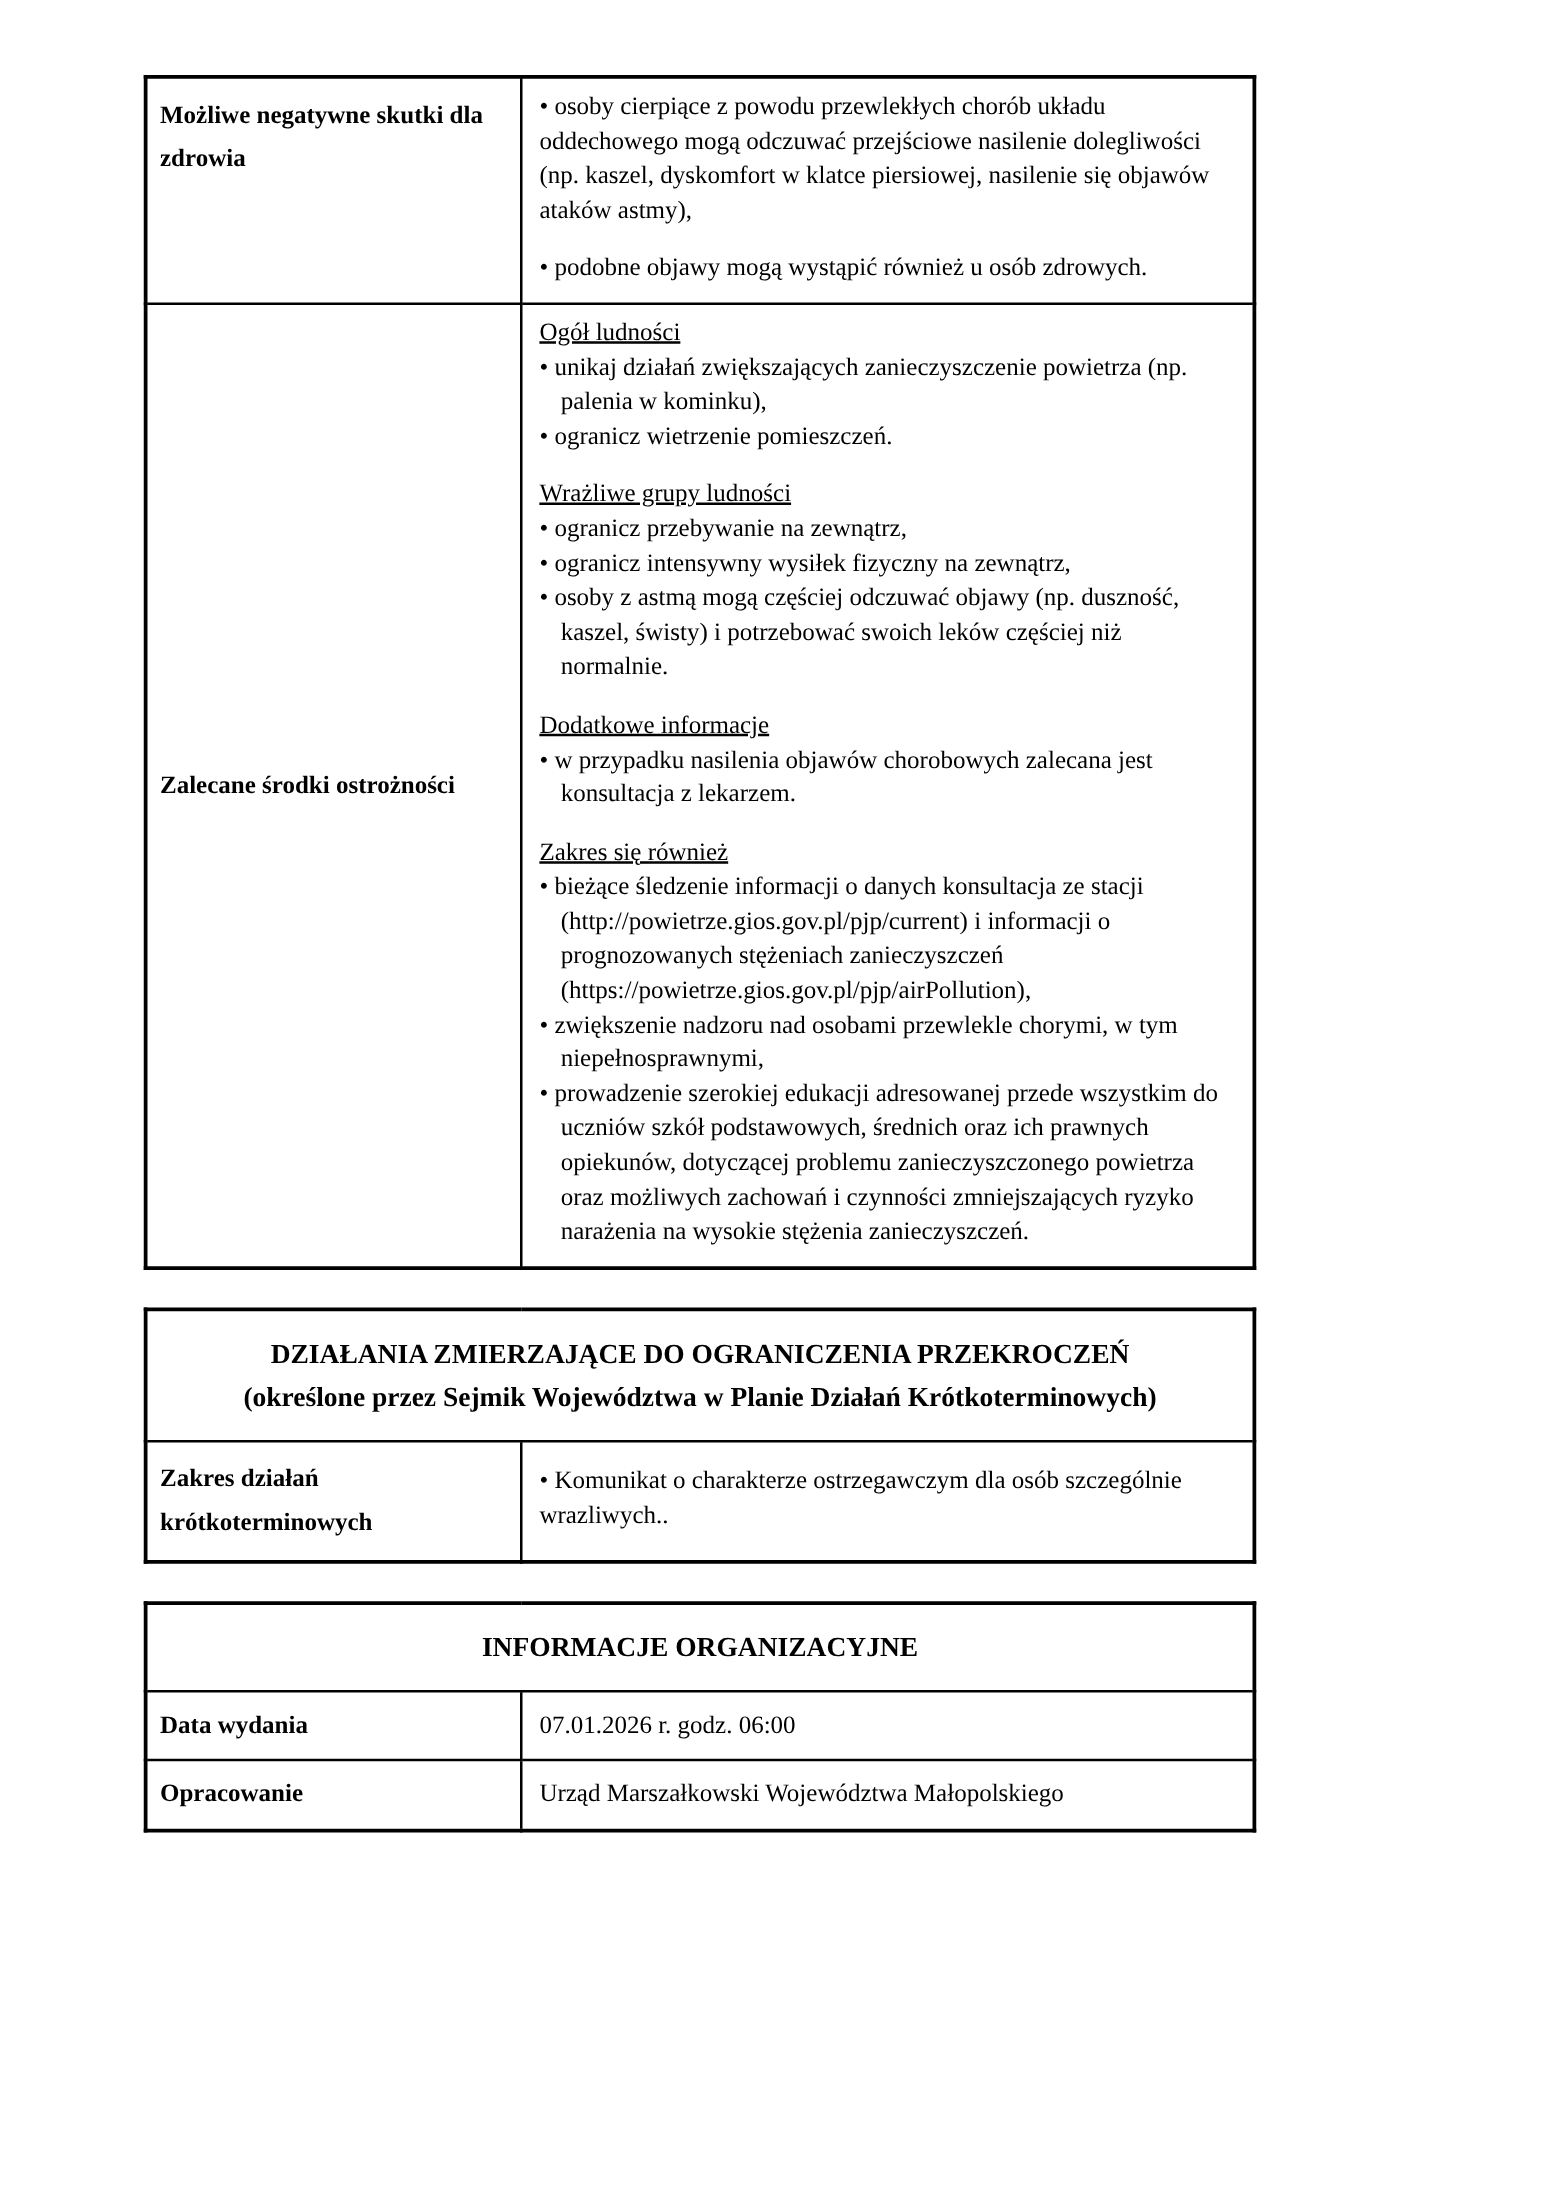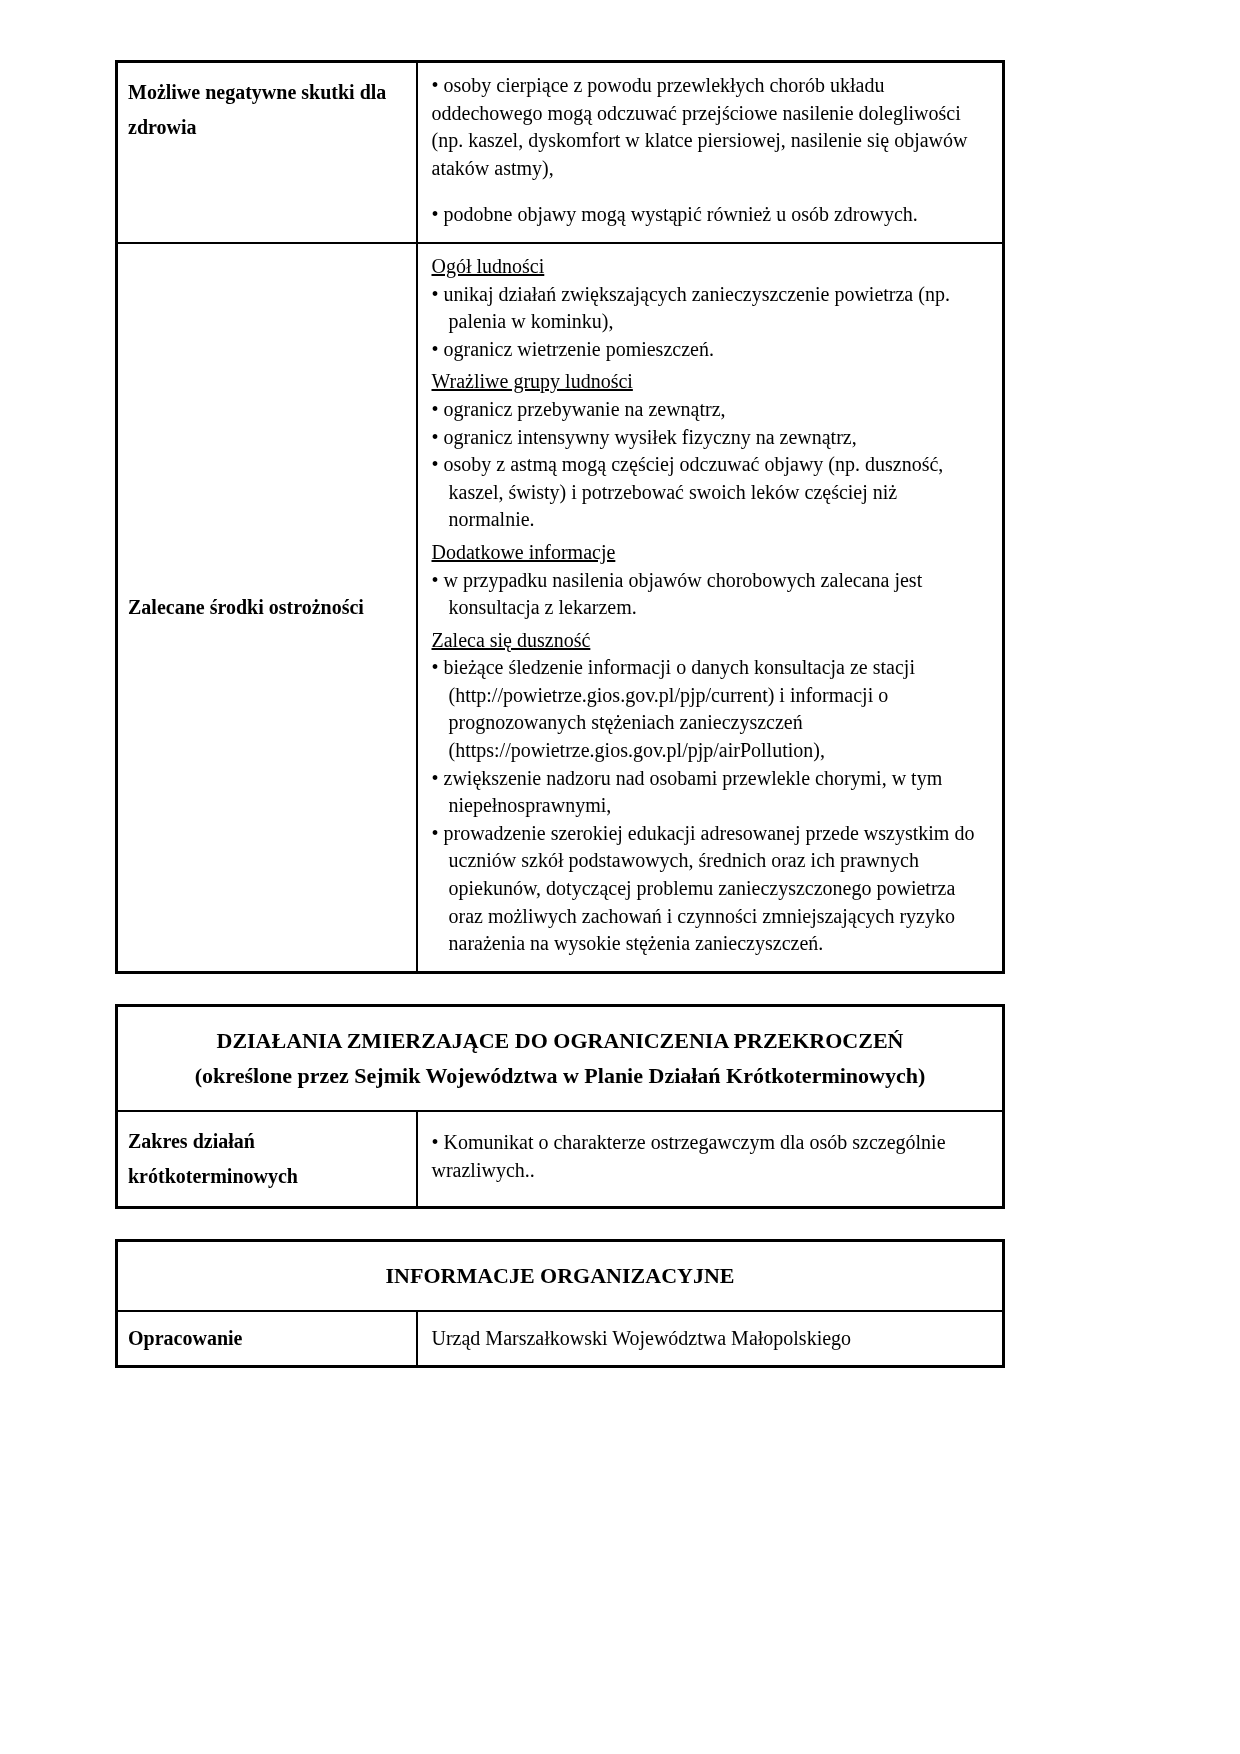--- a/index.html
+++ b/index.html
@@ -42,21 +42,21 @@
   .v-middle { vertical-align: middle; margin-top: 28px; }
   .content-cell {
     padding: 9px 14px 13px 14px;
   }
   p.bullet { margin: 0; }
   p.bullet.flush + p.bullet.flush { margin-top: 19px; }
   p.bullet.hang {
     padding-left: 17px;
     text-indent: -17px;
   }
-  .section + .section { margin-top: 5px; }
+  .section + .section { margin-top: 19px; }
   p.heading {
     margin: 0;
     text-decoration: underline;
   }
   .table-title-cell {
     text-align: center;
     font-weight: bold;
     font-size: 22px;
     line-height: 1.62;
     padding: 16px 12px;
@@ -104,21 +104,21 @@
                 <p class="heading">Wrażliwe grupy ludności</p>
                 <p class="bullet hang">• ogranicz przebywanie na zewnątrz,</p>
                 <p class="bullet hang">• ogranicz intensywny wysiłek fizyczny na zewnątrz,</p>
                 <p class="bullet hang">• osoby z astmą mogą częściej odczuwać objawy (np. duszność, kaszel, świsty) i potrzebować swoich leków częściej niż normalnie.</p>
               </div>
               <div class="section">
                 <p class="heading">Dodatkowe informacje</p>
                 <p class="bullet hang">• w przypadku nasilenia objawów chorobowych zalecana jest konsultacja z lekarzem.</p>
               </div>
               <div class="section">
-                <p class="heading">Zaleca się duszność</p>
+                <p class="heading">Zakres się również</p>
                 <p class="bullet hang">• bieżące śledzenie informacji o danych konsultacja ze stacji (http://powietrze.gios.gov.pl/pjp/current) i informacji o prognozowanych stężeniach zanieczyszczeń (https://powietrze.gios.gov.pl/pjp/airPollution),</p>
                 <p class="bullet hang">• zwiększenie nadzoru nad osobami przewlekle chorymi, w tym niepełnosprawnymi,</p>
                 <p class="bullet hang">• prowadzenie szerokiej edukacji adresowanej przede wszystkim do uczniów szkół podstawowych, średnich oraz ich prawnych opiekunów, dotyczącej problemu zanieczyszczonego powietrza oraz możliwych zachowań i czynności zmniejszających ryzyko narażenia na wysokie stężenia zanieczyszczeń.</p>
               </div>
             </td>
       </tr>
     </tbody>
       </table>
 
     <table class="mt-gap">
@@ -145,20 +145,24 @@
     <table class="mt-gap">
       <colgroup>
           <col class="label-col">
           <col>
         </colgroup>
       <tbody>
           <tr>
         <td class="table-title-cell" colspan="2">INFORMACJE ORGANIZACYJNE</td>
       </tr>
       <tr>
+        <td class="info-label-cell">Data wydania</td>
+        <td class="info-value-cell">07.01.2026 r. godz. 06:00</td>
+      </tr>
+      <tr>
         <td class="info-label-cell">Opracowanie</td>
         <td class="info-value-cell">Urząd Marszałkowski Województwa Małopolskiego</td>
       </tr>
     </tbody>
       </table>
 
   </div>
 </div>
 
 </body></html>

